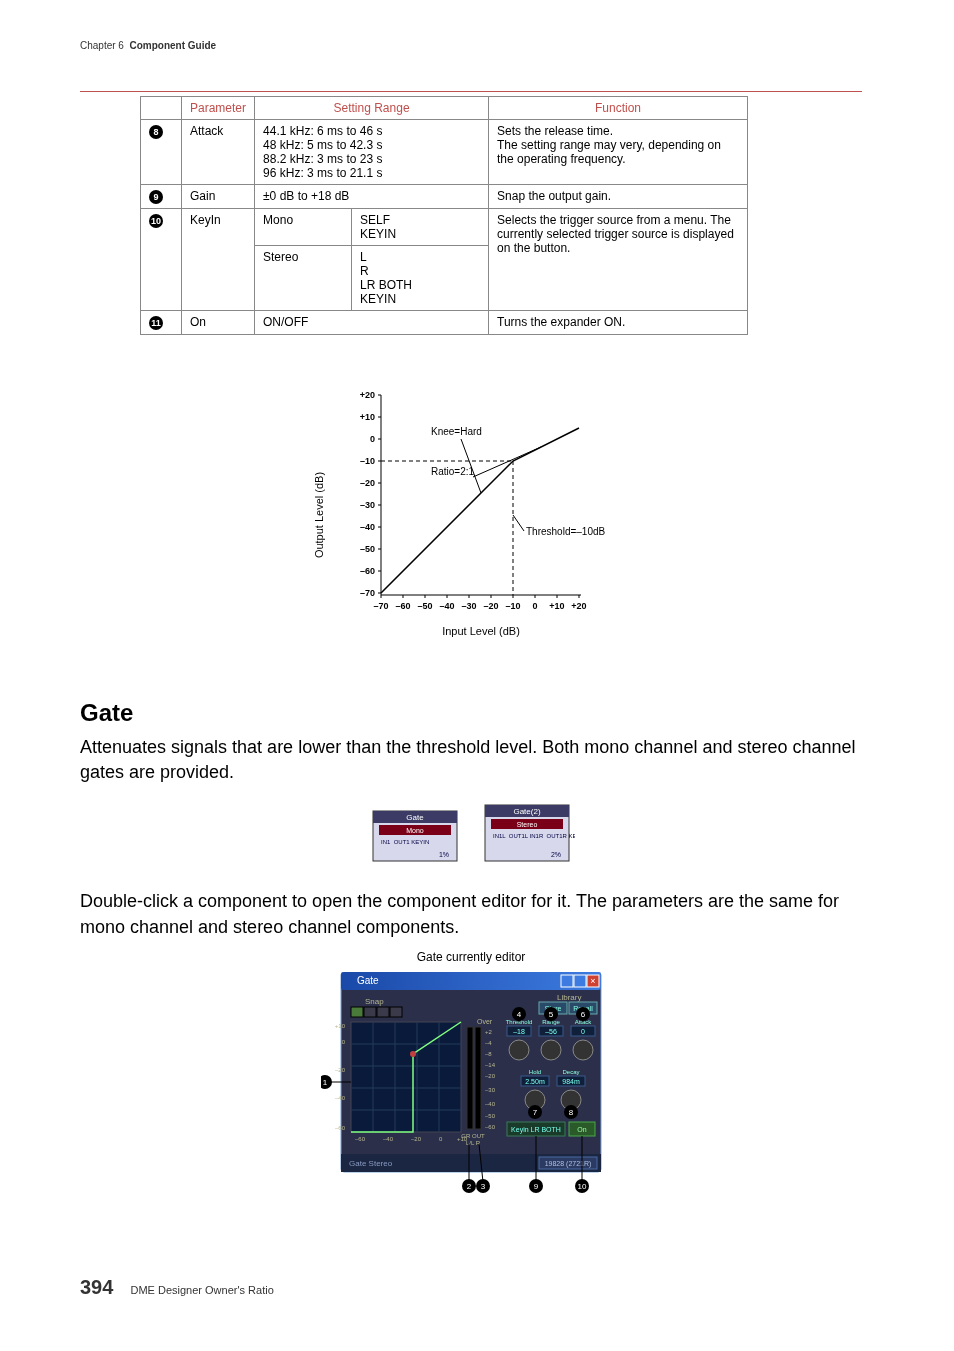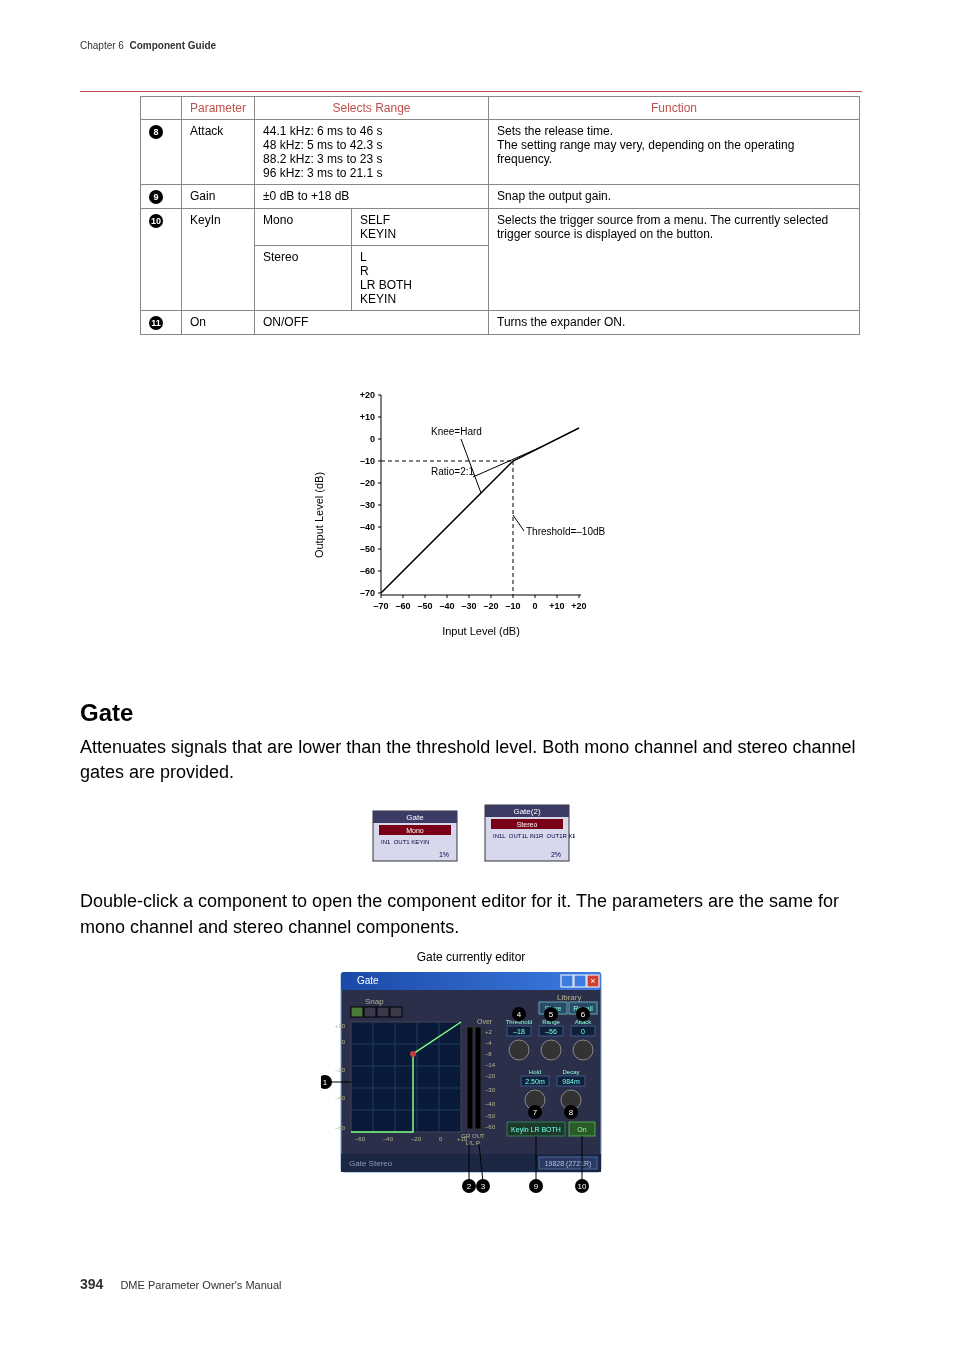--- a/index.html
+++ b/index.html
@@ -18,21 +18,21 @@
   margin-bottom: 4px;
 }
 .chapter-header {
   font-size: 10px;
   color: #333;
   margin-bottom: 40px;
 }
 .chapter-header .bold { font-weight: bold; }
 table.params {
   border-collapse: collapse;
-  width: 720px;
+  width: 608px;
   margin-left: 60px;
   margin-bottom: 40px;
   font-size: 12px;
 }
 table.params th, table.params td {
   border: 1px solid #888;
   padding: 4px 8px;
   vertical-align: top;
   text-align: left;
 }
@@ -97,40 +97,40 @@
   display: inline-block;
   position: relative;
 }
 .page-footer {
   margin-top: 60px;
   font-size: 11px;
   color: #333;
 }
 .page-footer .pn {
   font-weight: bold;
-  font-size: 14px;
+  font-size: 20px;
   margin-right: 14px;
 }
 </style>
 </head>
 <body>
 
 <div class="page">
   <div class="chapter-header">
     <span>Chapter 6</span>
     &nbsp;<span class="bold">Component Guide</span>
   </div>
   <div class="header-line"></div>
 
   <table class="params">
     <thead>
       <tr>
         <th class="numcol"></th>
         <th>Parameter</th>
-        <th colspan="2">Selects Range</th>
+        <th colspan="2">Setting Range</th>
         <th>Function</th>
       </tr>
     </thead>
     <tbody>
       <tr>
         <td class="numcol"><span class="num-circle">8</span></td>
         <td>Attack</td>
         <td colspan="2" style="white-space:pre-line">44.1 kHz: 6 ms to 46 s
 48 kHz: 5 ms to 42.3 s
 88.2 kHz: 3 ms to 23 s
@@ -438,15 +438,15 @@
           <line x1="261" y1="210" x2="261" y2="164" stroke="#000"></line>
             <circle cx="261" cy="214" r="7" fill="#000"></circle>
             <text x="261" y="217" text-anchor="middle">10</text>
         </g>
       </svg>
     </div>
   </div>
 
   <div class="page-footer">
     <span class="pn">394</span>
-    <span>DME Parameter Owner's Manual</span>
+    <span>DME Designer Owner's Ratio</span>
   </div>
 </div>
 
 </body></html>

